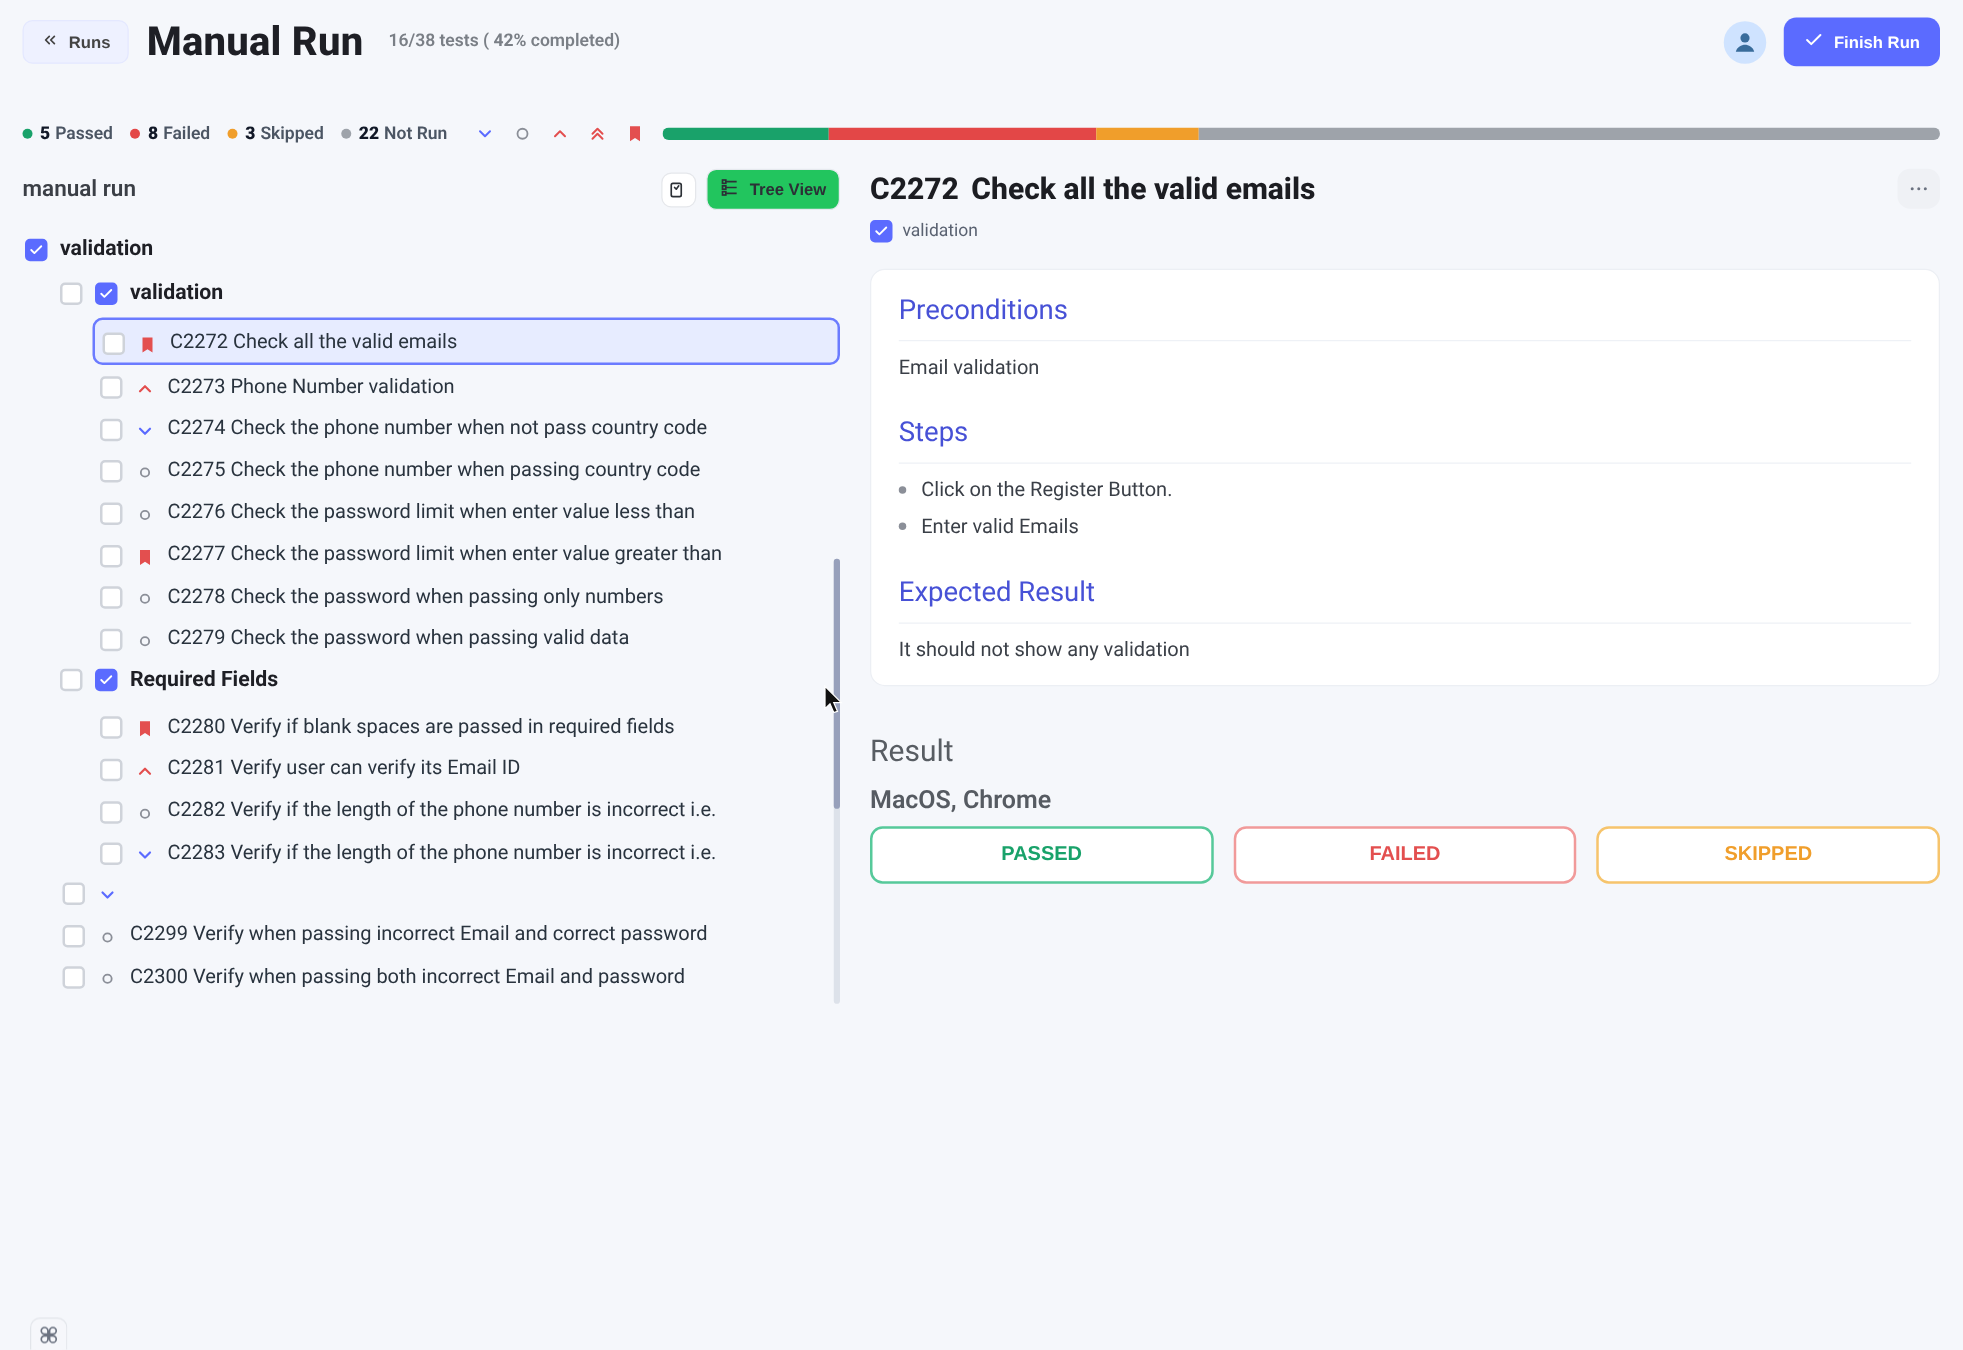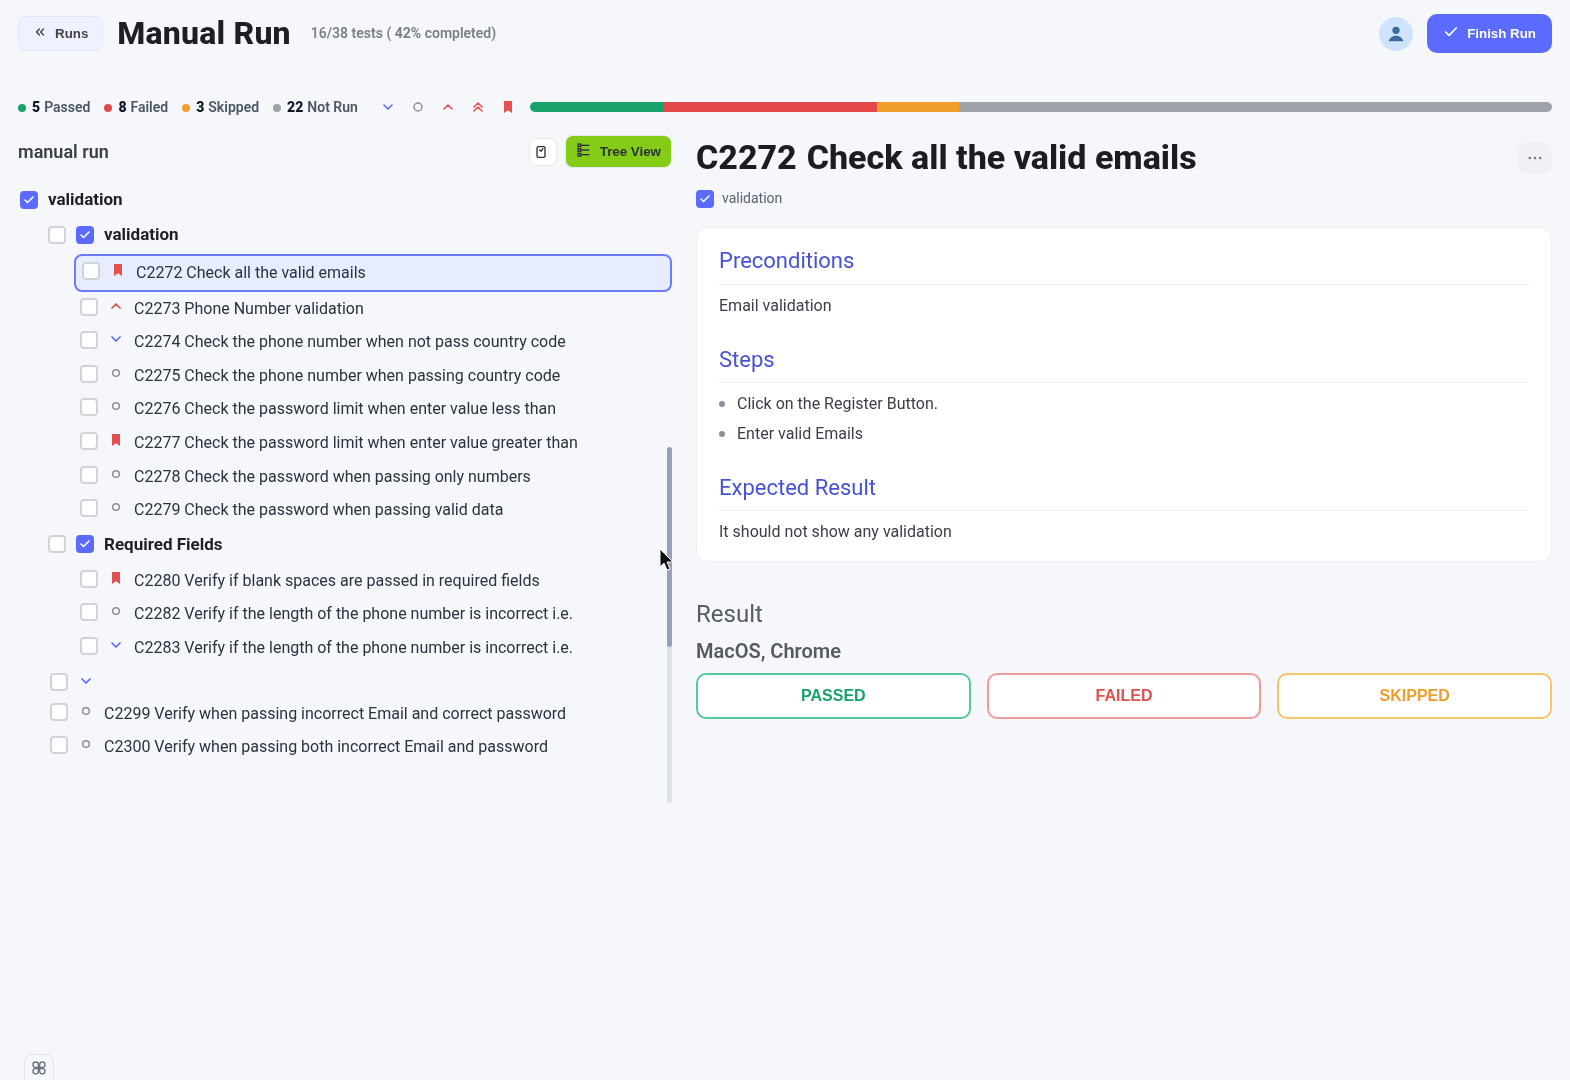--- a/index.html
+++ b/index.html
@@ -56,45 +56,45 @@
   .progress .r{background:var(--progress-r)}
   .progress .a{background:var(--progress-a)}
   .progress .gr{background:var(--progress-gray)}
 
   .content{display:grid;grid-template-columns:654px 1fr;gap:16px;margin-top:18px}
   .left{position:relative}
   .left-header{display:flex;align-items:center;gap:8px}
   .left-title{font-size:18px;font-weight:600;color:#3b3f46}
   .left-spacer{flex:1}
   .mini-btn{width:28px;height:28px;border-radius:8px;display:inline-flex;align-items:center;justify-content:center;background:#fff;border:1px solid #e5e7eb}
-  .treeview{display:inline-flex;align-items:center;gap:8px;background:#84cc16;border:1px solid #e6e9ee;border-radius:8px;padding:6px 10px;color:#2c3036;font-weight:600}
+  .treeview{display:inline-flex;align-items:center;gap:8px;background:#22c55e;border:1px solid #e6e9ee;border-radius:8px;padding:6px 10px;color:#2c3036;font-weight:600}
   .treeview svg{width:16px;height:16px}
 
   .chips{display:flex;gap:8px;margin-top:10px}
   .chip{background:#eceef1;border-radius:8px;color:#4b5563;font-weight:600;padding:4px 10px}
   .tree{margin-top:14px}
   .section{display:flex;align-items:center;gap:10px;padding:6px 2px;font-weight:700}
   .section .chk{}
   .section .label{font-size:17px}
   .list{margin-top:2px}
-  .row{display:flex;align-items:flex-start;gap:10px;padding:6px 6px;border-radius:8px;color:#29333e}
+  .row{display:flex;align-items:flex-end;gap:10px;padding:6px 6px;border-radius:8px;color:#29333e}
   .row.selected{background:#e7ecff;border:2px solid #6b7bff}
   .row .title-txt{font-size:16px}
   .row .end{margin-left:auto}
   .dot{width:6px;height:6px;background:#c5c9d1;border-radius:50%}
   .chk{width:18px;height:18px;border-radius:4px;border:2px solid #cfd3da;background:#fff;display:inline-flex;align-items:center;justify-content:center}
   .chk.checked{background:#5b6bff;border-color:#5b6bff;color:#fff}
   .chk svg{width:12px;height:12px}
   .status-ico{width:16px;height:16px;display:inline-flex;align-items:center;justify-content:center}
   .status-ico svg{width:16px;height:16px}
   .scroll-track{position:absolute;top:312px;right:0;width:5px;height:356px;background:#dde2ea;border-radius:3px}
   .scroll-thumb{position:absolute;top:0;width:5px;height:200px;background:#97a0bb;border-radius:3px}
 
   .right{padding-left:8px}
-  .case-title{font-size:34px;font-weight:800;color:#1c1d22;margin-bottom:6px;display:flex;align-items:center}
+  .case-title{font-size:24px;font-weight:800;color:#1c1d22;margin-bottom:6px;display:flex;align-items:center}
   .case-title .code{margin-right:10px}
   .kebab{width:34px;height:32px;border-radius:10px;background:#eff1f5;display:inline-flex;align-items:center;justify-content:center;margin-left:auto}
   .kebab svg{width:18px;height:18px}
   .crumb{display:inline-flex;align-items:center;gap:8px;color:#5a6271;margin-top:2px}
   .card{background:#fff;border:1px solid #eceff4;border-radius:12px;padding:18px 22px;margin-top:18px}
   .h{font-size:22px;font-weight:400;color:#4751d6;border-bottom:1px solid #eef1f6;padding-bottom:8px;margin-bottom:10px}
   .p{color:#3a3f47;font-size:16px}
   .steps{list-style:none;margin:0;padding:0}
   .steps li{position:relative;padding-left:18px;margin:8px 0;color:#3a3f47;font-size:16px}
   .steps li::before{content:"";position:absolute;left:0;top:8px;width:6px;height:6px;border-radius:50%;background:#8b8f98}
@@ -329,20 +329,30 @@
   </div>
           <div class="list">
             <div class="row " style="margin-left:56px">
     <span class="chk "></span>
     <span class="status-ico">
                 <svg viewBox="0 0 24 24">
                   <path fill="#e34f4f" d="M6 3h12v18l-6-4-6 4z"></path>
                 </svg>
               </span>
     <span class="title-txt">C2280 Verify if blank spaces are passed in required fields</span>
+    <span class="end"><span class="dot"></span></span>
+  </div>
+            <div class="row " style="margin-left:56px">
+    <span class="chk "></span>
+    <span class="status-ico">
+                <svg viewBox="0 0 24 24" fill="none" stroke="#e34f4f" stroke-width="2.6" stroke-linecap="round" stroke-linejoin="round">
+                  <polyline points="6 15 12 9 18 15"></polyline>
+                </svg>
+              </span>
+    <span class="title-txt">C2281 Verify user can verify its Email ID</span>
     <span class="end"><span class="dot"></span></span>
   </div>
             <div class="row " style="margin-left:56px">
     <span class="chk "></span>
     <span class="status-ico">
                 <svg viewBox="0 0 24 24" fill="none" stroke="#8b8f98" stroke-width="2.2">
                   <circle cx="12" cy="12" r="5"></circle>
                 </svg>
               </span>
     <span class="title-txt">C2282 Verify if the length of the phone number is incorrect i.e.</span>

